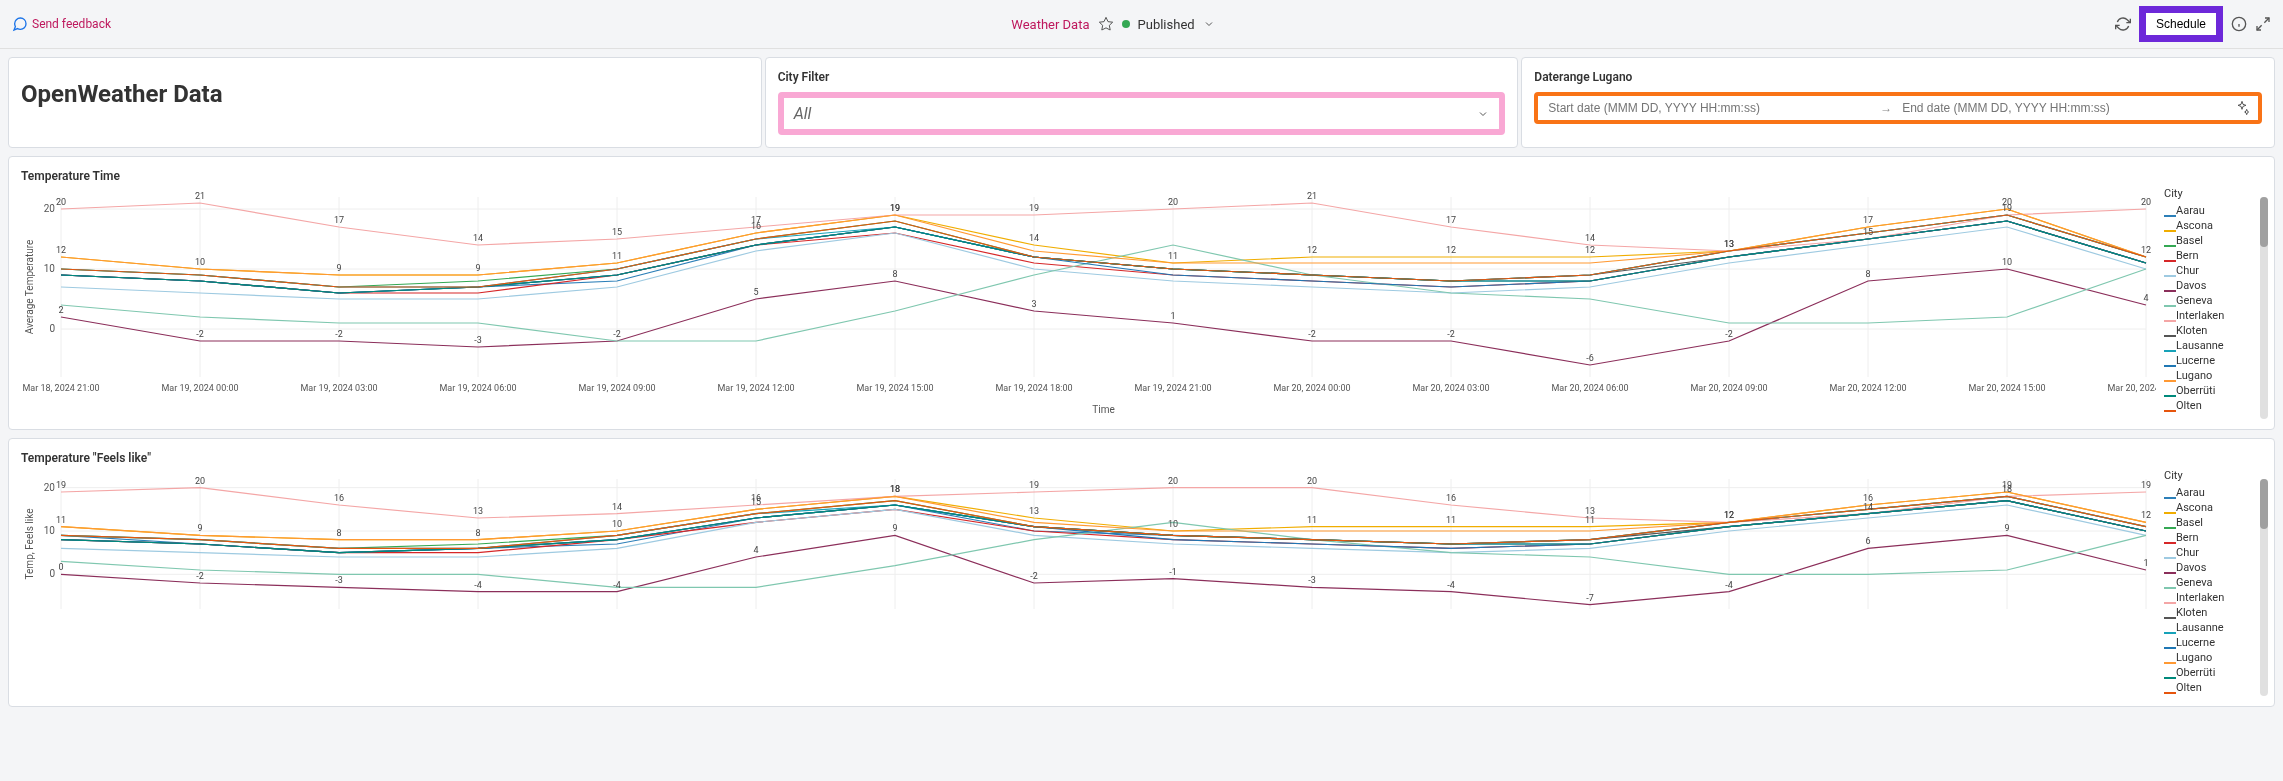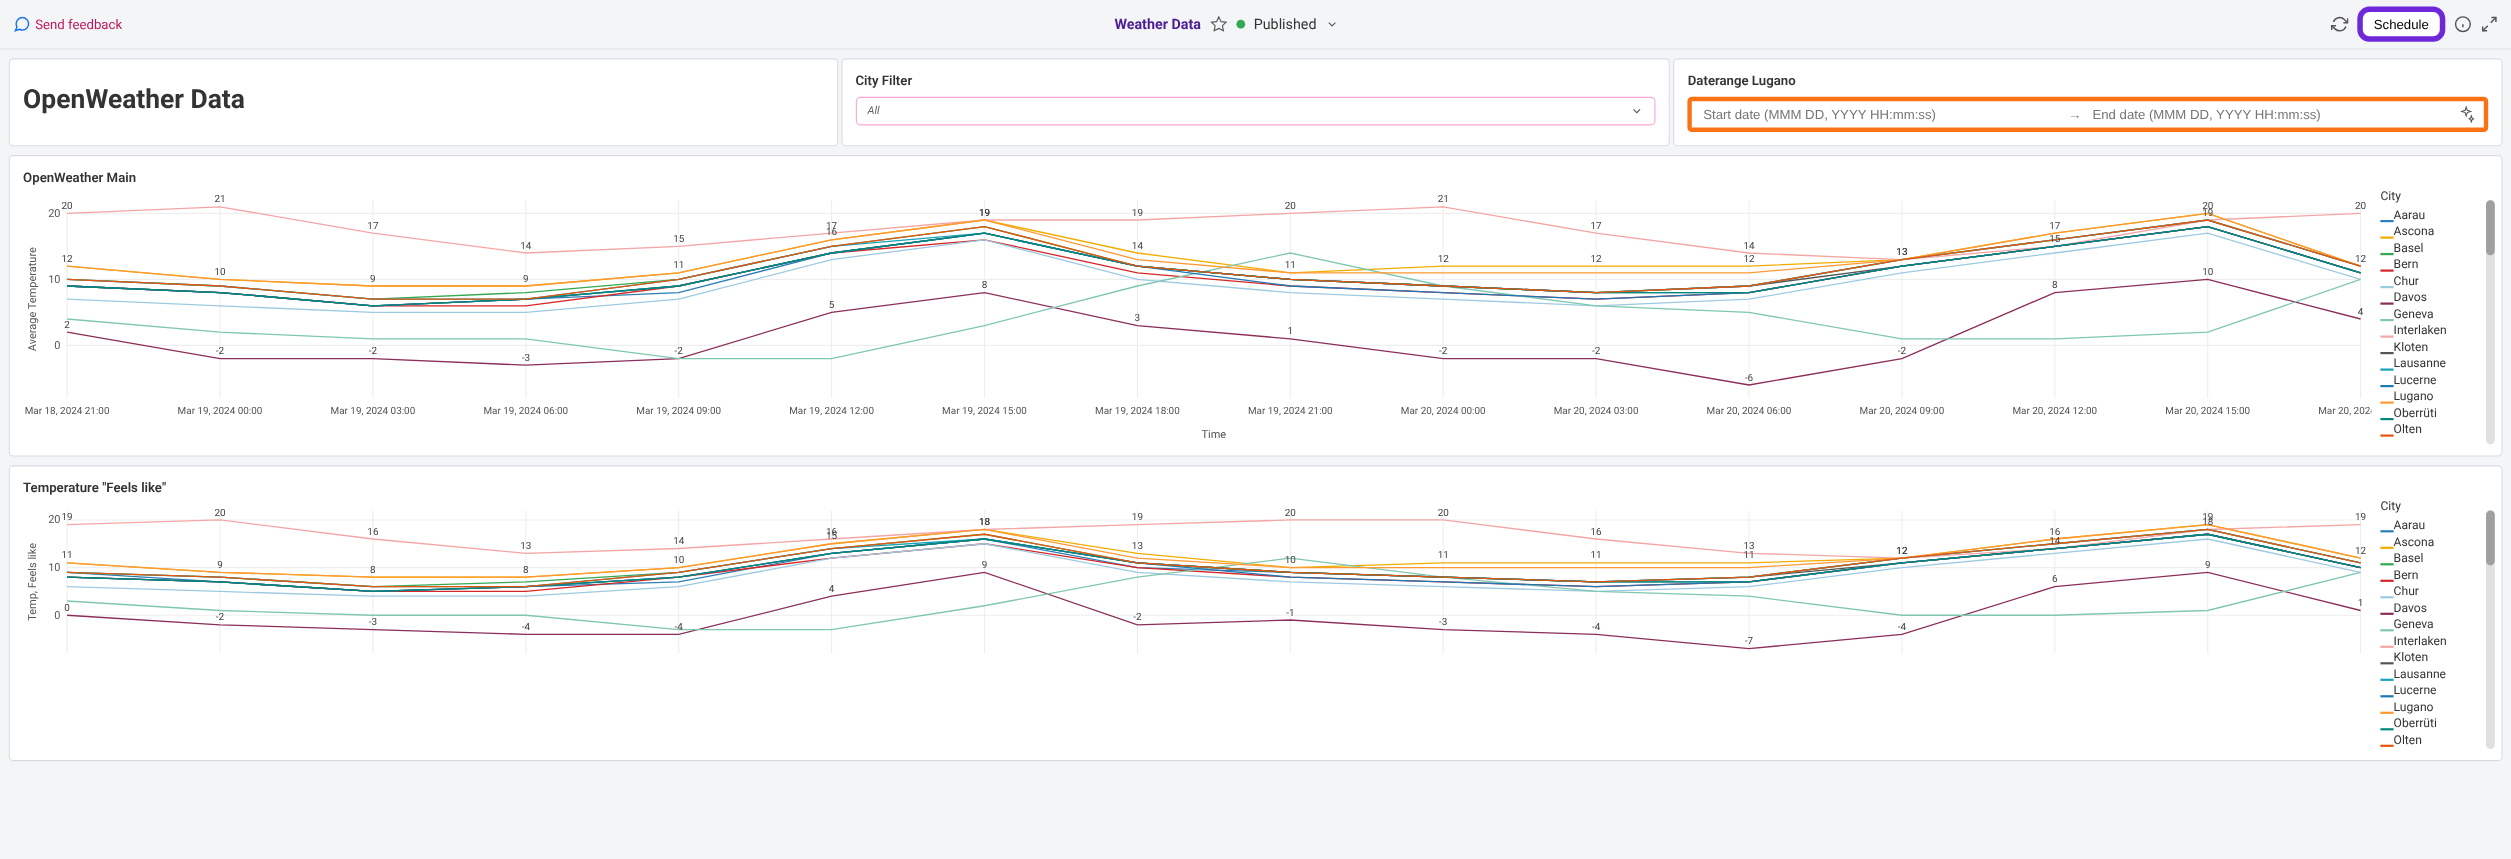--- a/index.html
+++ b/index.html
@@ -18,27 +18,27 @@
     background: #f4f5f7;
     border-bottom: 1px solid #e0e0e0;
   }
   .topbar-left, .topbar-center, .topbar-right {
     display: flex;
     align-items: center;
     gap: 8px;
   }
   .topbar-center { flex: 1; justify-content: center; }
   .feedback-link { color: #be185d; font-size: 12px; display: flex; align-items: center; gap: 4px; }
-  .title-center { font-size: 13px; color: #4c1d95; font-weight: bold; }
+  .title-center { font-size: 13px; color: #be185d; }
   .status-dot { width: 8px; height: 8px; background: #34a853; border-radius: 50%; display: inline-block; }
   .btn {
-    border: 5px solid #6d28d9;
+    border: 7px solid #6d28d9;
     background: #fff;
     padding: 4px 10px;
-    border-radius: 11px;
+    border-radius: 0;
     font-size: 12px;
     cursor: pointer;
   }
   .icon-btn { cursor: pointer; color: #555; display: inline-flex; }
   .icon-sm { width: 16px; height: 16px; }
   .container {
     padding: 8px;
     display: flex;
     flex-direction: column;
     gap: 8px;
@@ -51,24 +51,24 @@
   .panel {
     background: #fff;
     border: 1px solid #d9dde3;
     border-radius: 4px;
     padding: 12px;
   }
   .panel-title-lg { font-size: 24px; font-weight: 700; margin: 10px 0; }
   .filter-label { font-size: 12px; font-weight: 600; margin-bottom: 8px; }
   .select {
     width: 100%;
-    border: 1px solid #f9a8d4;
+    border: 6px solid #f9a8d4;
     border-radius: 4px;
     padding: 6px 10px;
-    font-size: 10px;
+    font-size: 16px;
     font-style: italic;
     color: #666;
     display: flex;
     justify-content: space-between;
     align-items: center;
     cursor: pointer;
   }
   .daterange {
     display: flex;
     align-items: center;
@@ -187,21 +187,21 @@
         <span class="icon-btn">
           <svg class="icon-sm" viewBox="0 0 24 24" fill="none" stroke="#555" stroke-width="1.5">
               <path d="M12 2l1.5 4.5L18 8l-4.5 1.5L12 14l-1.5-4.5L6 8l4.5-1.5L12 2zM19 14l.9 2.7L22 18l-2.1 1.3L19 22l-.9-2.7L16 18l2.1-1.3L19 14z"></path>
             </svg>
         </span>
       </div>
     </div>
   </div>
 
   <div class="panel chart-panel">
-    <div class="chart-title">OpenWeather Main</div>
+    <div class="chart-title">Temperature Time</div>
     <div class="chart-wrap">
       <svg id="chart1" class="chart-svg" height="230" viewBox="0 0 2135 230">
           <g class="grid">
             <line x1="40" x2="2125" y1="142" y2="142"></line>
             <text x="34" y="145" text-anchor="end" font-size="10" fill="#555">0</text>
             <line x1="40" x2="2125" y1="82" y2="82"></line>
             <text x="34" y="85" text-anchor="end" font-size="10" fill="#555">10</text>
             <line x1="40" x2="2125" y1="21.999999999999996" y2="21.999999999999996"></line>
             <text x="34" y="24.999999999999996" text-anchor="end" font-size="10" fill="#555">20</text>
             <line x1="40" x2="40" y1="10" y2="190"></line>

